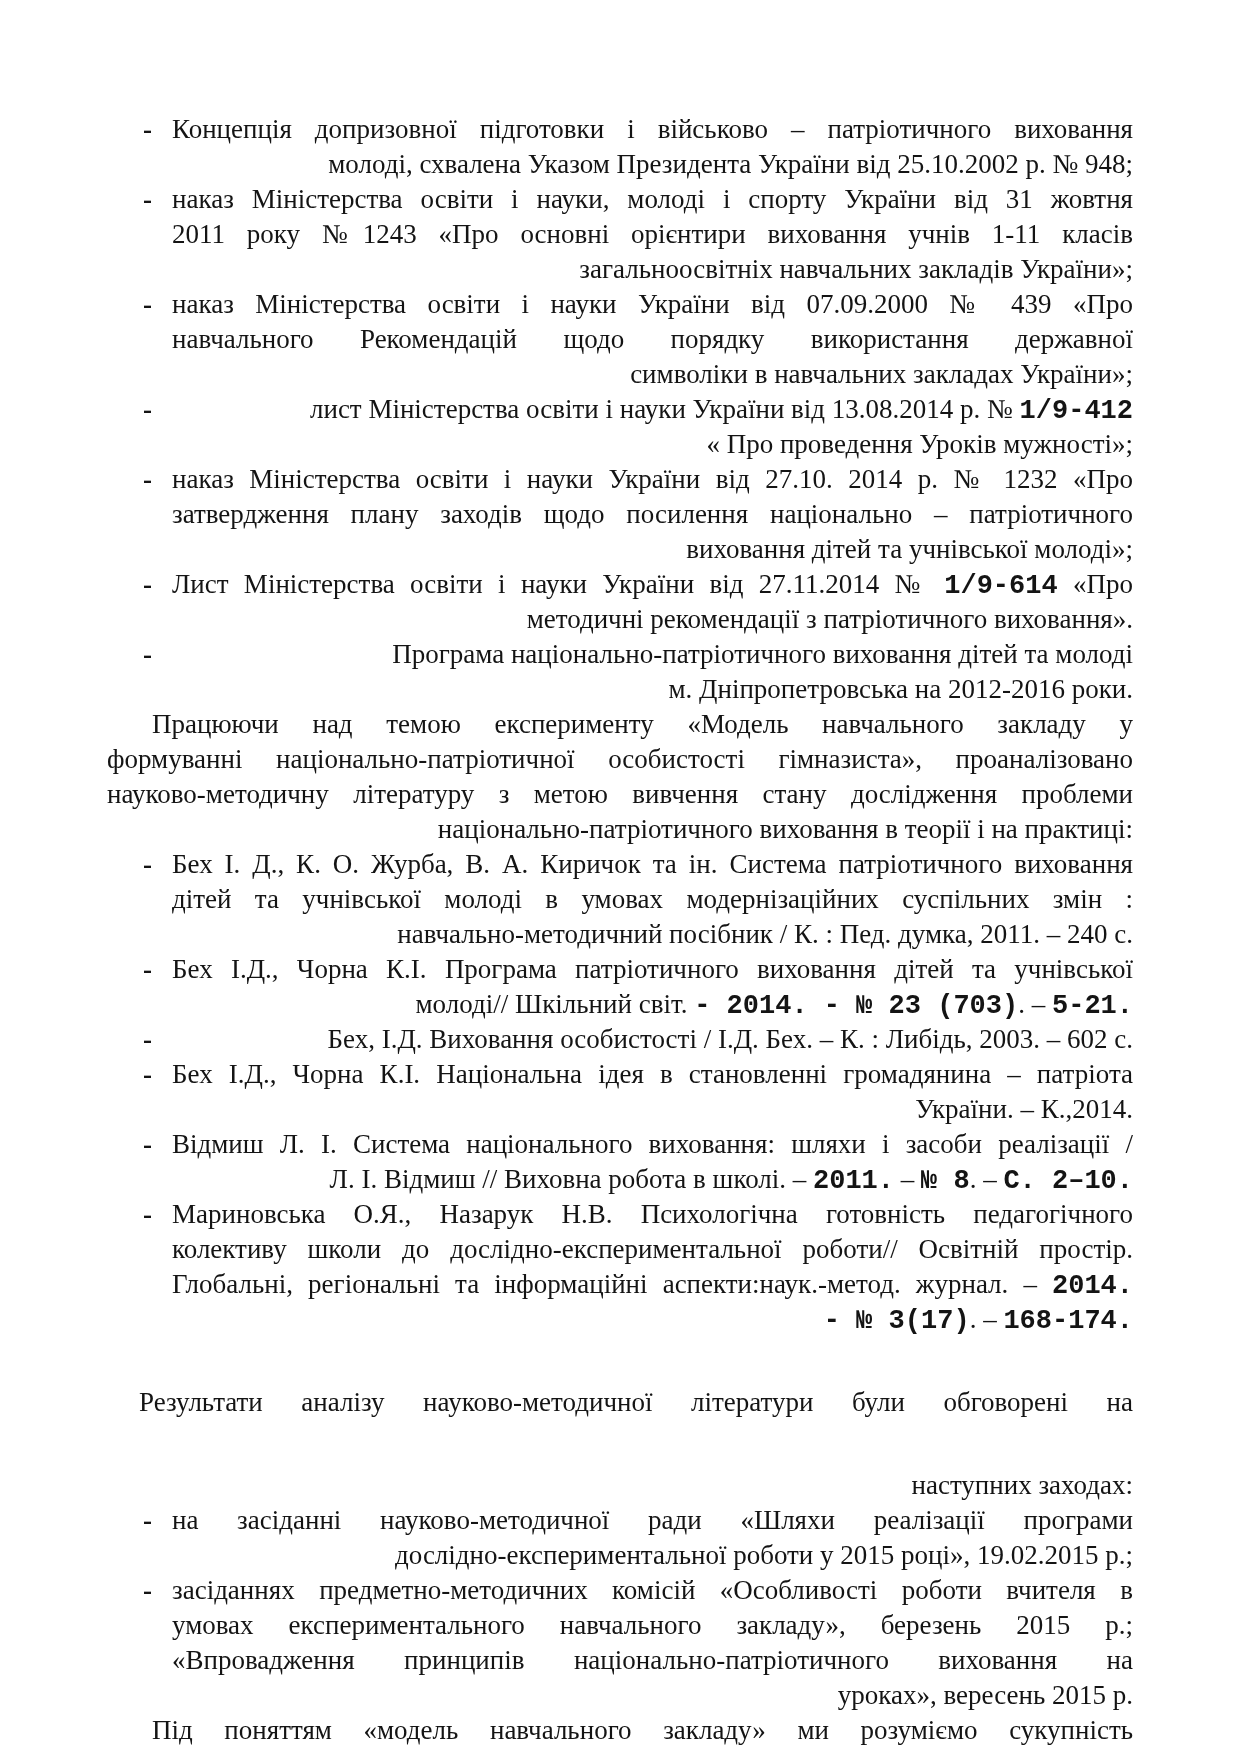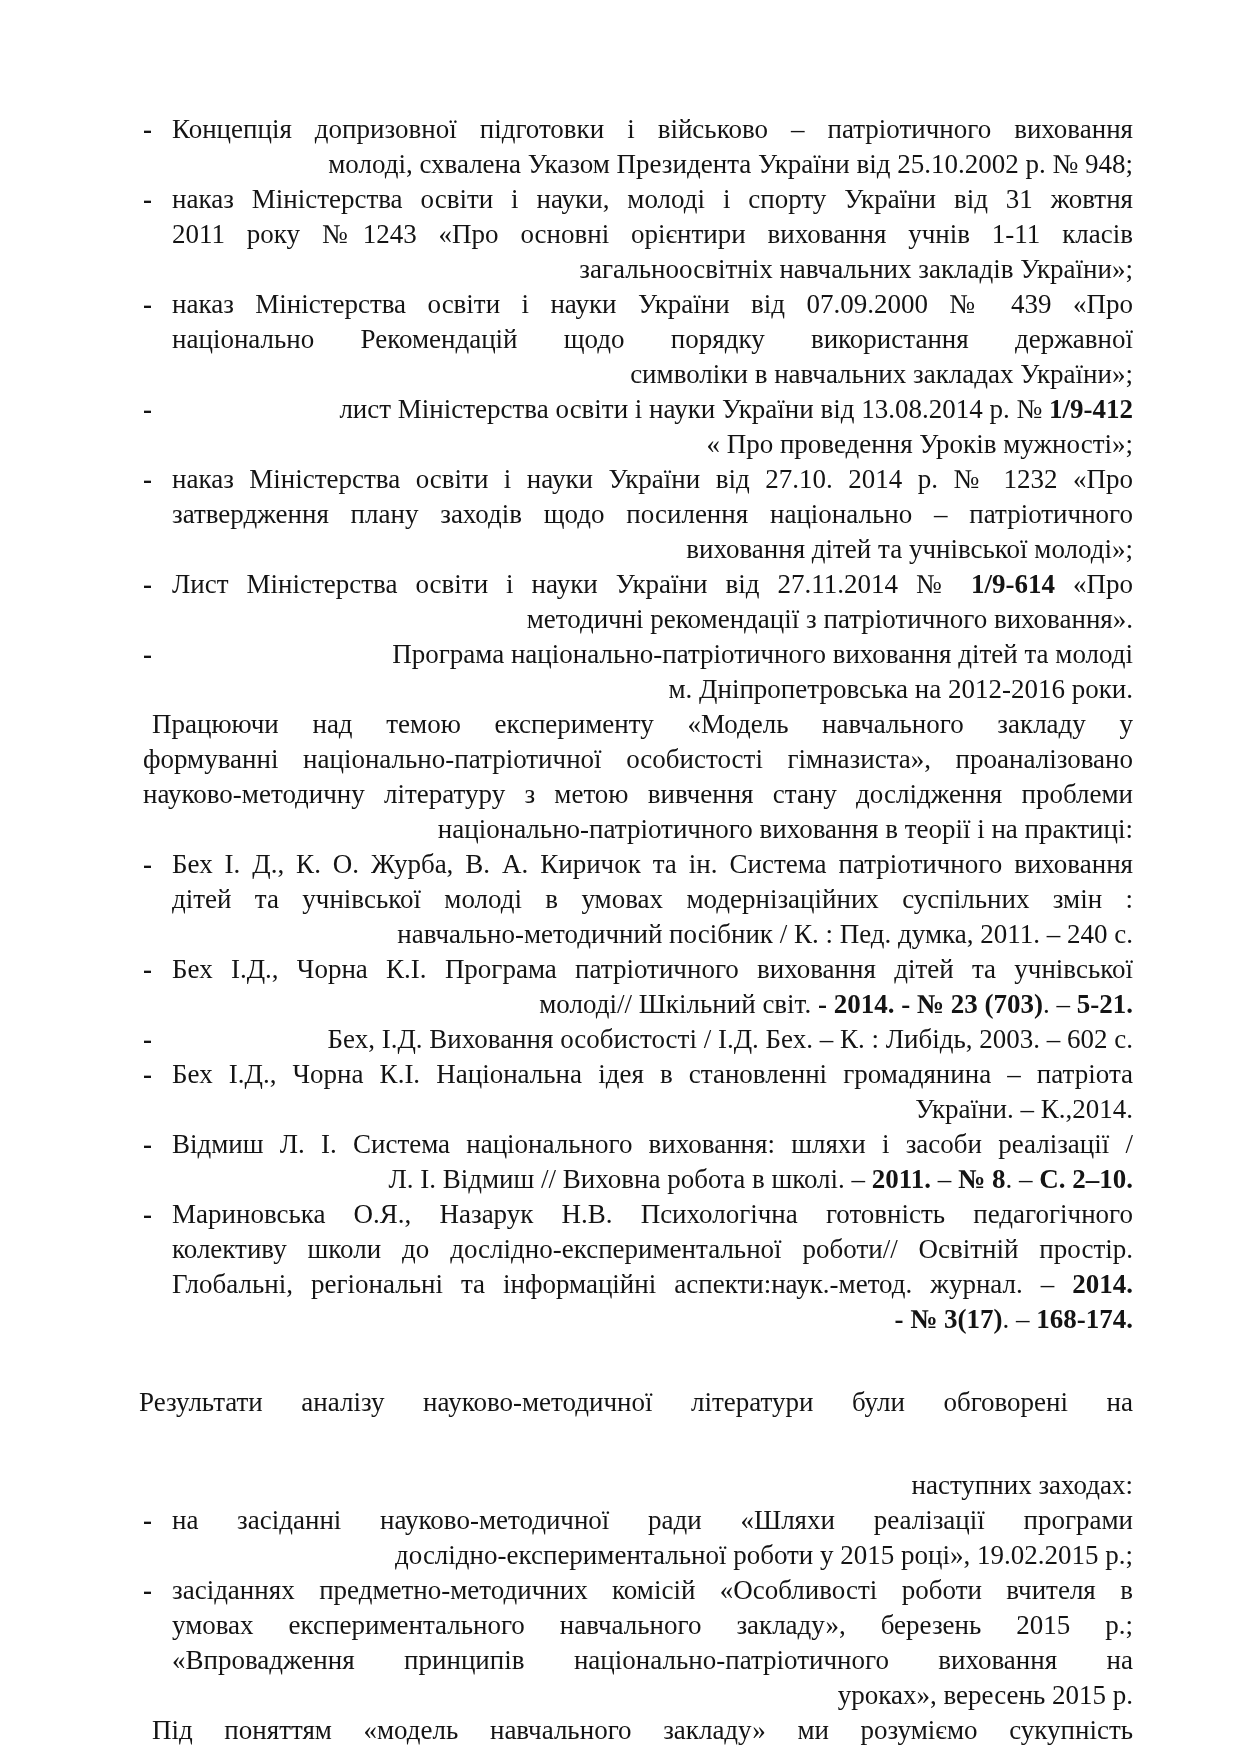--- a/index.html
+++ b/index.html
@@ -32,40 +32,40 @@
     text-align:justify;
     text-align-last:justify;
     -moz-text-align-last:justify;
     text-justify:inter-word;
   }
   .line.bullet{padding-left:65px;}
   .line.cont{padding-left:65px;}
   .line.hang{padding-left:56px;}
   .line.par{padding-left:45px;}
   .line.par2{padding-left:32px;margin-top:48px;}
-  .line.marg{padding-left:0;margin-left:36px;}
+  .line.marg{padding-left:0;}
   .dash{
     position:absolute;
     left:36px;top:0;
     font-weight:700;
   }
-  .bold{font-weight:700;}
+  .bold{font-weight:700;font-family:Liberation Mono, monospace;}
 </style>
 </head>
 <body>
 
 <div class="page">
   <div class="content">
       <div class="line bullet just"><span class="dash">-</span><span>Концепція допризовної підготовки і військово – патріотичного виховання</span></div>
       <div class="line cont"><span>молоді, схвалена Указом Президента України від 25.10.2002 р. № 948;</span></div>
       <div class="line bullet just"><span class="dash">-</span><span>наказ Міністерства освіти і науки, молоді і спорту України від 31 жовтня</span></div>
       <div class="line cont just"><span>2011 року №1243 «Про основні орієнтири виховання учнів 1-11 класів</span></div>
       <div class="line cont"><span>загальноосвітніх навчальних закладів України»;</span></div>
       <div class="line bullet just"><span class="dash">-</span><span>наказ Міністерства освіти і науки України від 07.09.2000 № 439 «Про</span></div>
-      <div class="line cont just"><span>національно Рекомендацій щодо порядку використання державної</span></div>
+      <div class="line cont just"><span>навчального Рекомендацій щодо порядку використання державної</span></div>
       <div class="line cont"><span>символіки в навчальних закладах України»;</span></div>
       <div class="line bullet"><span class="dash">-</span><span>лист Міністерства освіти і науки України від 13.08.2014 р. № </span><span class="bold">1/9-412</span></div>
       <div class="line hang"><span>« Про проведення Уроків мужності»;</span></div>
       <div class="line bullet just"><span class="dash">-</span><span>наказ Міністерства освіти і науки України  від 27.10. 2014 р. № 1232 «Про</span></div>
       <div class="line cont just"><span>затвердження плану заходів щодо посилення національно – патріотичного</span></div>
       <div class="line cont"><span>виховання дітей та учнівської молоді»;</span></div>
       <div class="line bullet just"><span class="dash">-</span><span>Лист Міністерства освіти і науки України від 27.11.2014  № </span><span class="bold">1/9-614</span><span> «Про</span></div>
       <div class="line cont"><span>методичні рекомендації з патріотичного виховання».</span></div>
       <div class="line bullet"><span class="dash">-</span><span>Програма національно-патріотичного виховання дітей та  молоді</span></div>
       <div class="line hang"><span>м. Дніпропетровська на 2012-2016 роки.</span></div>

